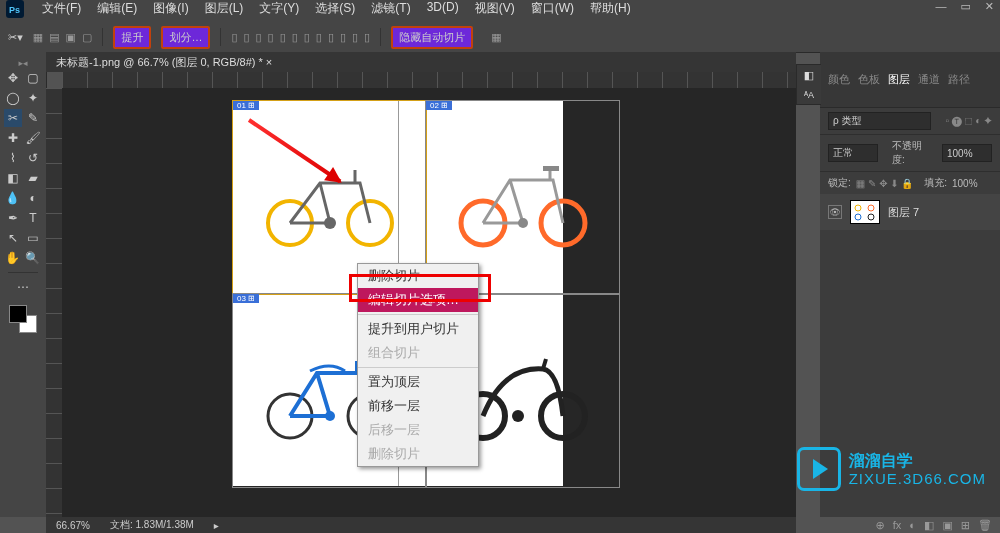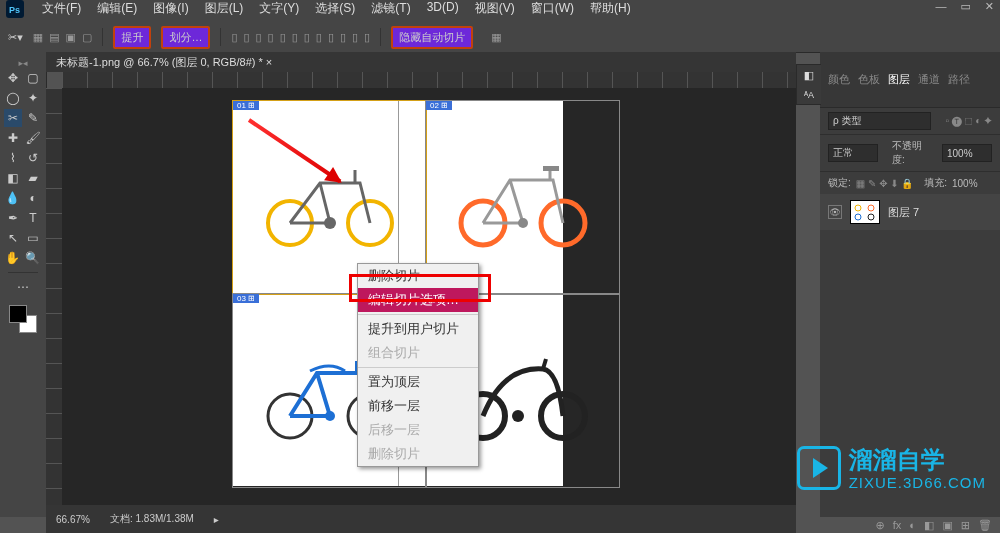--- a/index.html
+++ b/index.html
@@ -49,26 +49,26 @@
 .ctx .mi{padding:3px 10px}
 .ctx .mi.hi{background:#be185d;color:#fff}
 .ctx .mi.dis{color:#aaa}
 .ctx .sep{height:1px;background:#ccc;margin:2px 0}
 .redbox{position:absolute;border:3px solid #e00;z-index:60;pointer-events:none}
 
 .arrow{position:absolute;z-index:55;transform-origin:left center}
 .arrow .shaft{height:4px;background:linear-gradient(to right,#ff3030 0%,#d00 100%)}
 .arrow .head{position:absolute;right:-2px;top:-6px;width:0;height:0;border-left:16px solid #d00;border-top:8px solid transparent;border-bottom:8px solid transparent}
 
-.status{position:absolute;left:46px;right:204px;bottom:0;height:28px;background:#353535;display:flex;align-items:center;padding:0 10px;gap:20px;font-size:10px;color:#ccc}
+.status{position:absolute;left:46px;right:204px;bottom:0;height:16px;background:#353535;display:flex;align-items:center;padding:0 10px;gap:20px;font-size:10px;color:#ccc}
 
 .wm{position:absolute;right:14px;bottom:42px;z-index:80;display:flex;align-items:center;gap:8px}
 .wm .play{width:38px;height:38px;border:3px solid #19b5e6;border-radius:7px;display:flex;align-items:center;justify-content:center}
 .wm .play::after{content:"";width:0;height:0;border-left:15px solid #19b5e6;border-top:10px solid transparent;border-bottom:10px solid transparent;margin-left:4px}
-.wm .txt{font-size:24px;font-weight:bold;color:#19b5e6}
+.wm .txt{font-size:16px;font-weight:bold;color:#19b5e6}
 .wm .sub{font-size:15px;color:#19b5e6;letter-spacing:1px;margin-top:-2px}
 .bottom-icons{position:absolute;right:8px;bottom:0;height:16px;display:flex;gap:8px;align-items:center;color:#999;font-size:11px}
 .t-split{position:absolute;left:50%;top:0;bottom:0;width:1px;background:#999}
 .t-split-h{position:absolute;top:50%;left:0;right:0;height:1px;background:#999}
 </style>
 </head>
 <body>
 
 <div class="menubar">
   <div class="ps">

